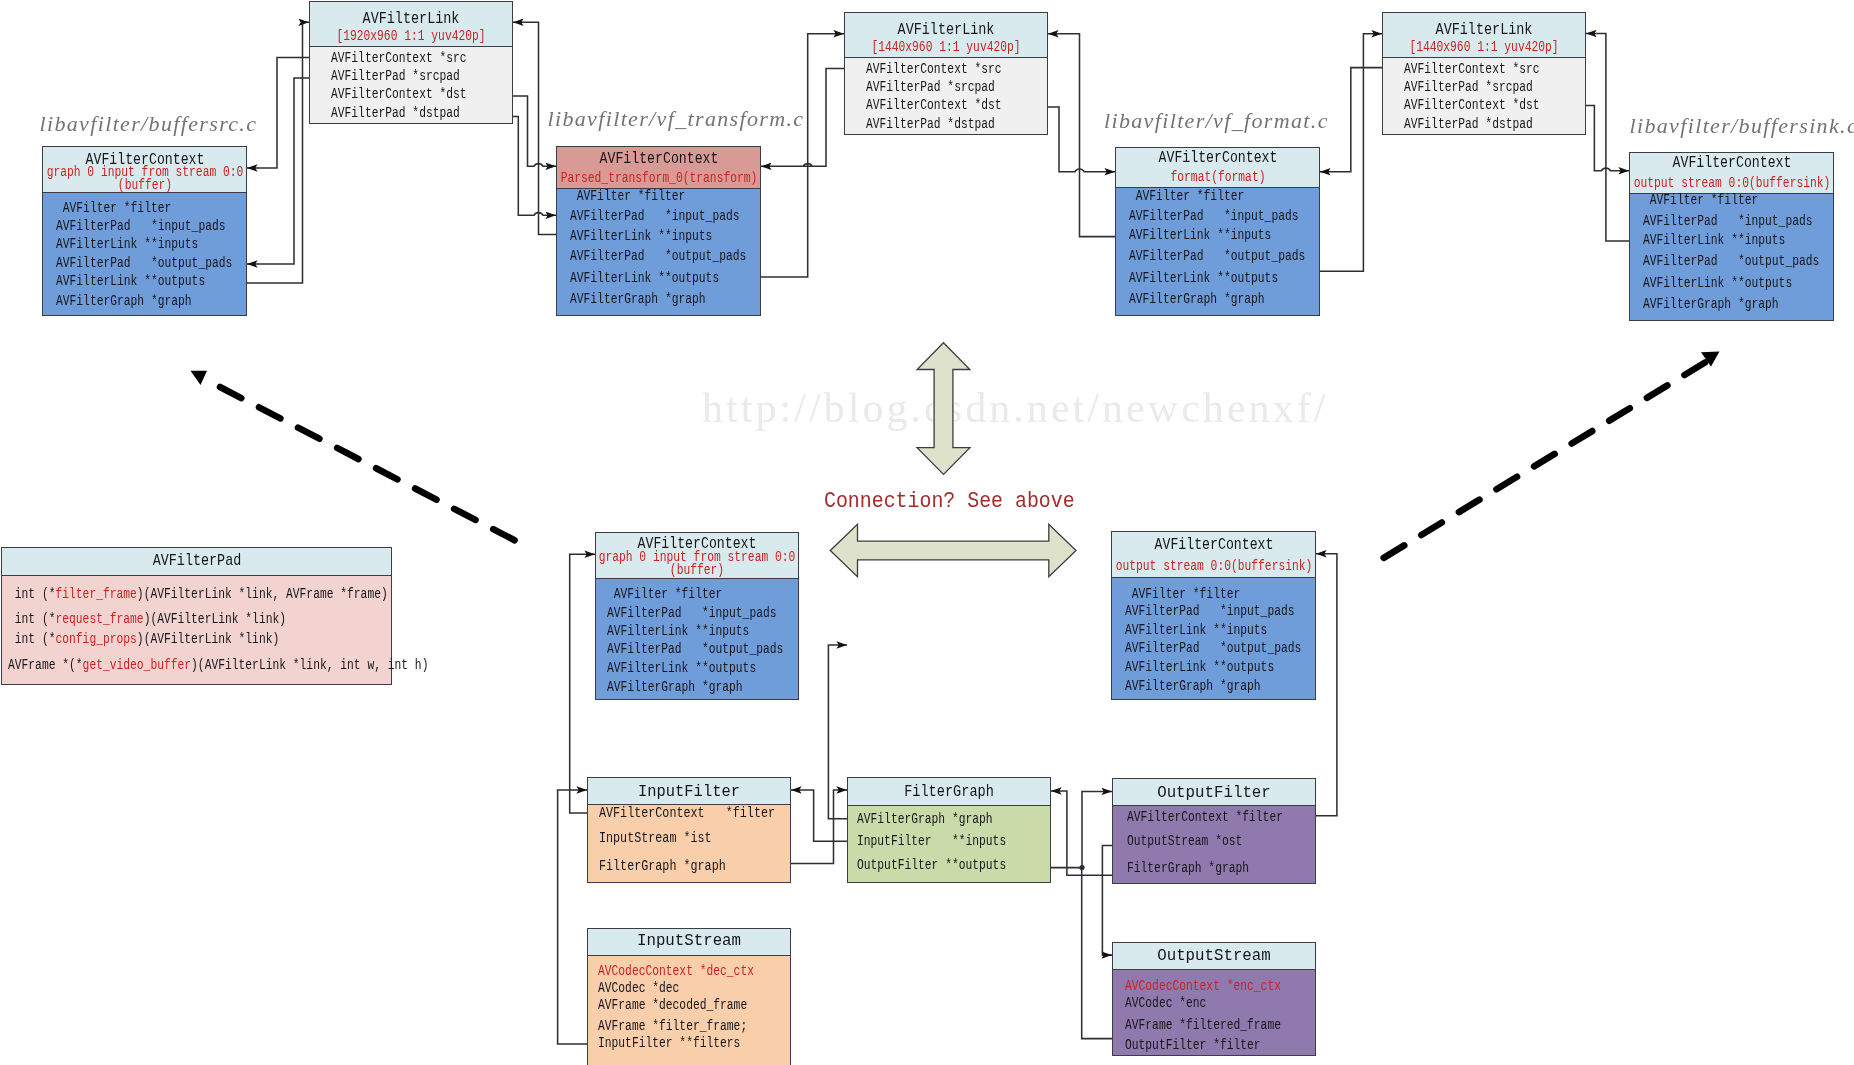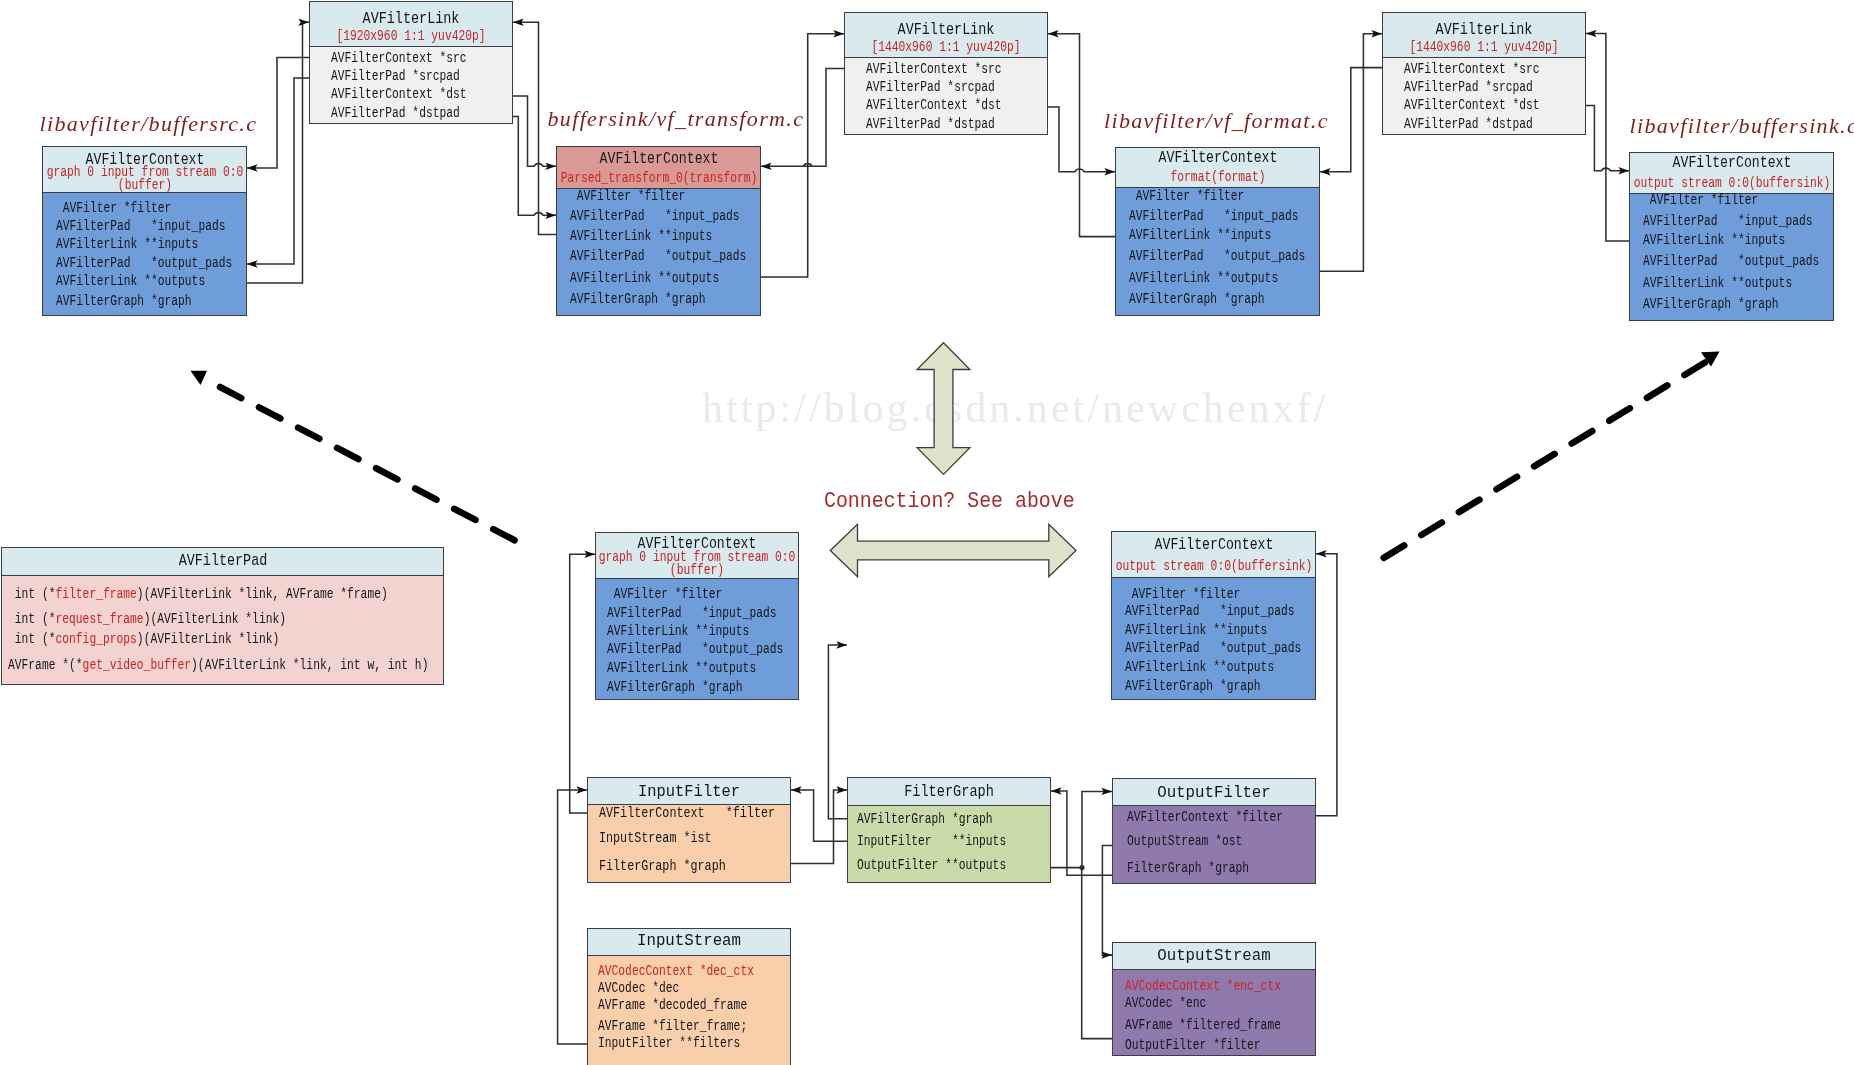--- a/index.html
+++ b/index.html
@@ -5,21 +5,21 @@
   html,body{margin:0;padding:0;background:#ffffff;}
   #root{position:relative;width:1854px;height:1065px;overflow:hidden;background:#ffffff;
         font-family:"Liberation Mono", monospace;-webkit-font-smoothing:antialiased;}
   .box{position:absolute;box-sizing:border-box;border:1.6px solid #3c3c46;}
   .bhead{position:absolute;left:0;top:0;right:0;box-sizing:border-box;}
   .bbody{position:absolute;left:0;right:0;box-sizing:border-box;border-top:1.6px solid #3c3c46;}
   .btitle{position:absolute;left:50%;width:700px;margin-left:-350px;transform-origin:50% 0;white-space:pre;color:#15151a;text-align:center;}
   .bsub{position:absolute;left:50%;width:700px;margin-left:-350px;transform-origin:50% 0;white-space:pre;color:#cc2222;text-align:center;}
   .row{position:absolute;white-space:pre;transform-origin:left top;}
   svg.ov{position:absolute;left:0;top:0;width:1854px;height:1065px;overflow:visible;}
-  .lbl{position:absolute;color:#7f1d1d;font-style:italic;white-space:nowrap;
+  .lbl{position:absolute;color:#737373;font-style:italic;white-space:nowrap;
        font-family:"Liberation Serif",serif;font-size:22px;letter-spacing:1.35px;line-height:26px;}
   .wm{position:absolute;color:#eaeaea;white-space:nowrap;
       font-family:"Liberation Serif",serif;transform-origin:left top;}
   .cnote{position:absolute;color:#a32c2c;white-space:nowrap;transform-origin:left top;}
 </style>
 </head>
 <body>
 
 <div id="root">
 
@@ -97,21 +97,21 @@
  <div class="bbody" style="top:39.9px;bottom:0;background:#6f9dda;"></div>
  <div class="btitle" style="top:0.99px;font-size:15.6px;transform:scaleX(0.847);line-height:18.72px;">AVFilterContext</div>
  <div class="bsub" style="top:21.28px;font-size:15.5px;transform:scaleX(0.729);line-height:18.6px;">output stream 0:0(buffersink)</div>
  <div class="row" style="left:13px;top:38.48px;font-size:15.5px;transform:scaleX(0.729);color:#15151a;line-height:18.6px;"> AVFilter *filter</div>
  <div class="row" style="left:13px;top:58.68px;font-size:15.5px;transform:scaleX(0.729);color:#15151a;line-height:18.6px;">AVFilterPad   *input_pads</div>
  <div class="row" style="left:13px;top:78.08px;font-size:15.5px;transform:scaleX(0.729);color:#15151a;line-height:18.6px;">AVFilterLink **inputs</div>
  <div class="row" style="left:13px;top:98.68px;font-size:15.5px;transform:scaleX(0.729);color:#15151a;line-height:18.6px;">AVFilterPad   *output_pads</div>
  <div class="row" style="left:13px;top:120.68px;font-size:15.5px;transform:scaleX(0.729);color:#15151a;line-height:18.6px;">AVFilterLink **outputs</div>
  <div class="row" style="left:13px;top:141.68px;font-size:15.5px;transform:scaleX(0.729);color:#15151a;line-height:18.6px;">AVFilterGraph *graph</div>
 </div>
-<div class="box" style="left:1px;top:547px;width:443px;height:138px;">
+<div class="box" style="left:1px;top:547px;width:391px;height:138px;">
  <div class="bhead" style="height:26.7px;background:#d8eaed;"></div>
  <div class="bbody" style="top:26.7px;bottom:0;background:#f2d3d0;"></div>
  <div class="btitle" style="top:4.03px;font-size:15.9px;transform:scaleX(0.844);line-height:19.08px;">AVFilterPad</div>
  <div class="row" style="left:6px;top:36.78px;font-size:15.5px;transform:scaleX(0.729);color:#15151a;line-height:18.6px;"><span style="color:inherit;"> int (*</span><span style="color:#cc2222;">filter_frame</span><span style="color:inherit;">)(AVFilterLink *link, AVFrame *frame)</span></div>
  <div class="row" style="left:6px;top:61.78px;font-size:15.5px;transform:scaleX(0.729);color:#15151a;line-height:18.6px;"><span style="color:inherit;"> int (*</span><span style="color:#cc2222;">request_frame</span><span style="color:inherit;">)(AVFilterLink *link)</span></div>
  <div class="row" style="left:6px;top:82.18px;font-size:15.5px;transform:scaleX(0.729);color:#15151a;line-height:18.6px;"><span style="color:inherit;"> int (*</span><span style="color:#cc2222;">config_props</span><span style="color:inherit;">)(AVFilterLink *link)</span></div>
  <div class="row" style="left:6px;top:107.98px;font-size:15.5px;transform:scaleX(0.729);color:#15151a;line-height:18.6px;"><span style="color:inherit;">AVFrame *(*</span><span style="color:#cc2222;">get_video_buffer</span><span style="color:inherit;">)(AVFilterLink *link, int w, int h)</span></div>
 </div>
 <div class="box" style="left:595px;top:532px;width:204px;height:168px;">
  <div class="bhead" style="height:44.5px;background:#d8eaed;"></div>
@@ -218,19 +218,19 @@
 <circle cx="1082" cy="867.6" r="2.6" fill="#2f2f35"></circle>
 <path d="M220,387 L516,541" fill="none" stroke="#000" stroke-width="6.6" stroke-dasharray="24,20" stroke-linecap="round"></path>
 <path d="M1705,362.5 L1381,559.5" fill="none" stroke="#000" stroke-width="6.6" stroke-dasharray="24,20" stroke-linecap="round"></path>
 <polygon points="190.5,370.8 207,370.8 200.5,385" fill="#000"></polygon>
 <polygon points="1719.5,351.5 1701,352.2 1711,366.5" fill="#000"></polygon>
  <polygon points="943.5,342.7 969.9,369.5 952.9,369.5 952.9,447.6 969.9,447.6 943.5,474.4 917.1,447.6 934.1,447.6 934.1,369.5 917.1,369.5" fill="#dfe2cb" stroke="#3c3c3c" stroke-width="1.3"></polygon>
  <polygon points="830.3,550.5 857.5,524.2 857.5,541.2 1048.8,541.2 1048.8,524.2 1076,550.5 1048.8,576.8 1048.8,559.8 857.5,559.8 857.5,576.8" fill="#dfe2cb" stroke="#3c3c3c" stroke-width="1.3"></polygon>
 </svg>
 
 <div class="lbl" style="left:39.5px;top:111.4px;">libavfilter/buffersrc.c</div>
-<div class="lbl" style="left:547.5px;top:106.0px;">buffersink/vf_transform.c</div>
+<div class="lbl" style="left:547.5px;top:106.0px;">libavfilter/vf_transform.c</div>
 <div class="lbl" style="left:1104px;top:107.7px;">libavfilter/vf_format.c</div>
 <div class="lbl" style="left:1629.5px;top:112.7px;">libavfilter/buffersink.c</div>
 
 <div class="cnote" style="left:824px;top:489px;font-size:21.5px;transform:scaleX(0.925);line-height:25.8px;">Connection? See above</div>
 
 </div>
 
 </body></html>

